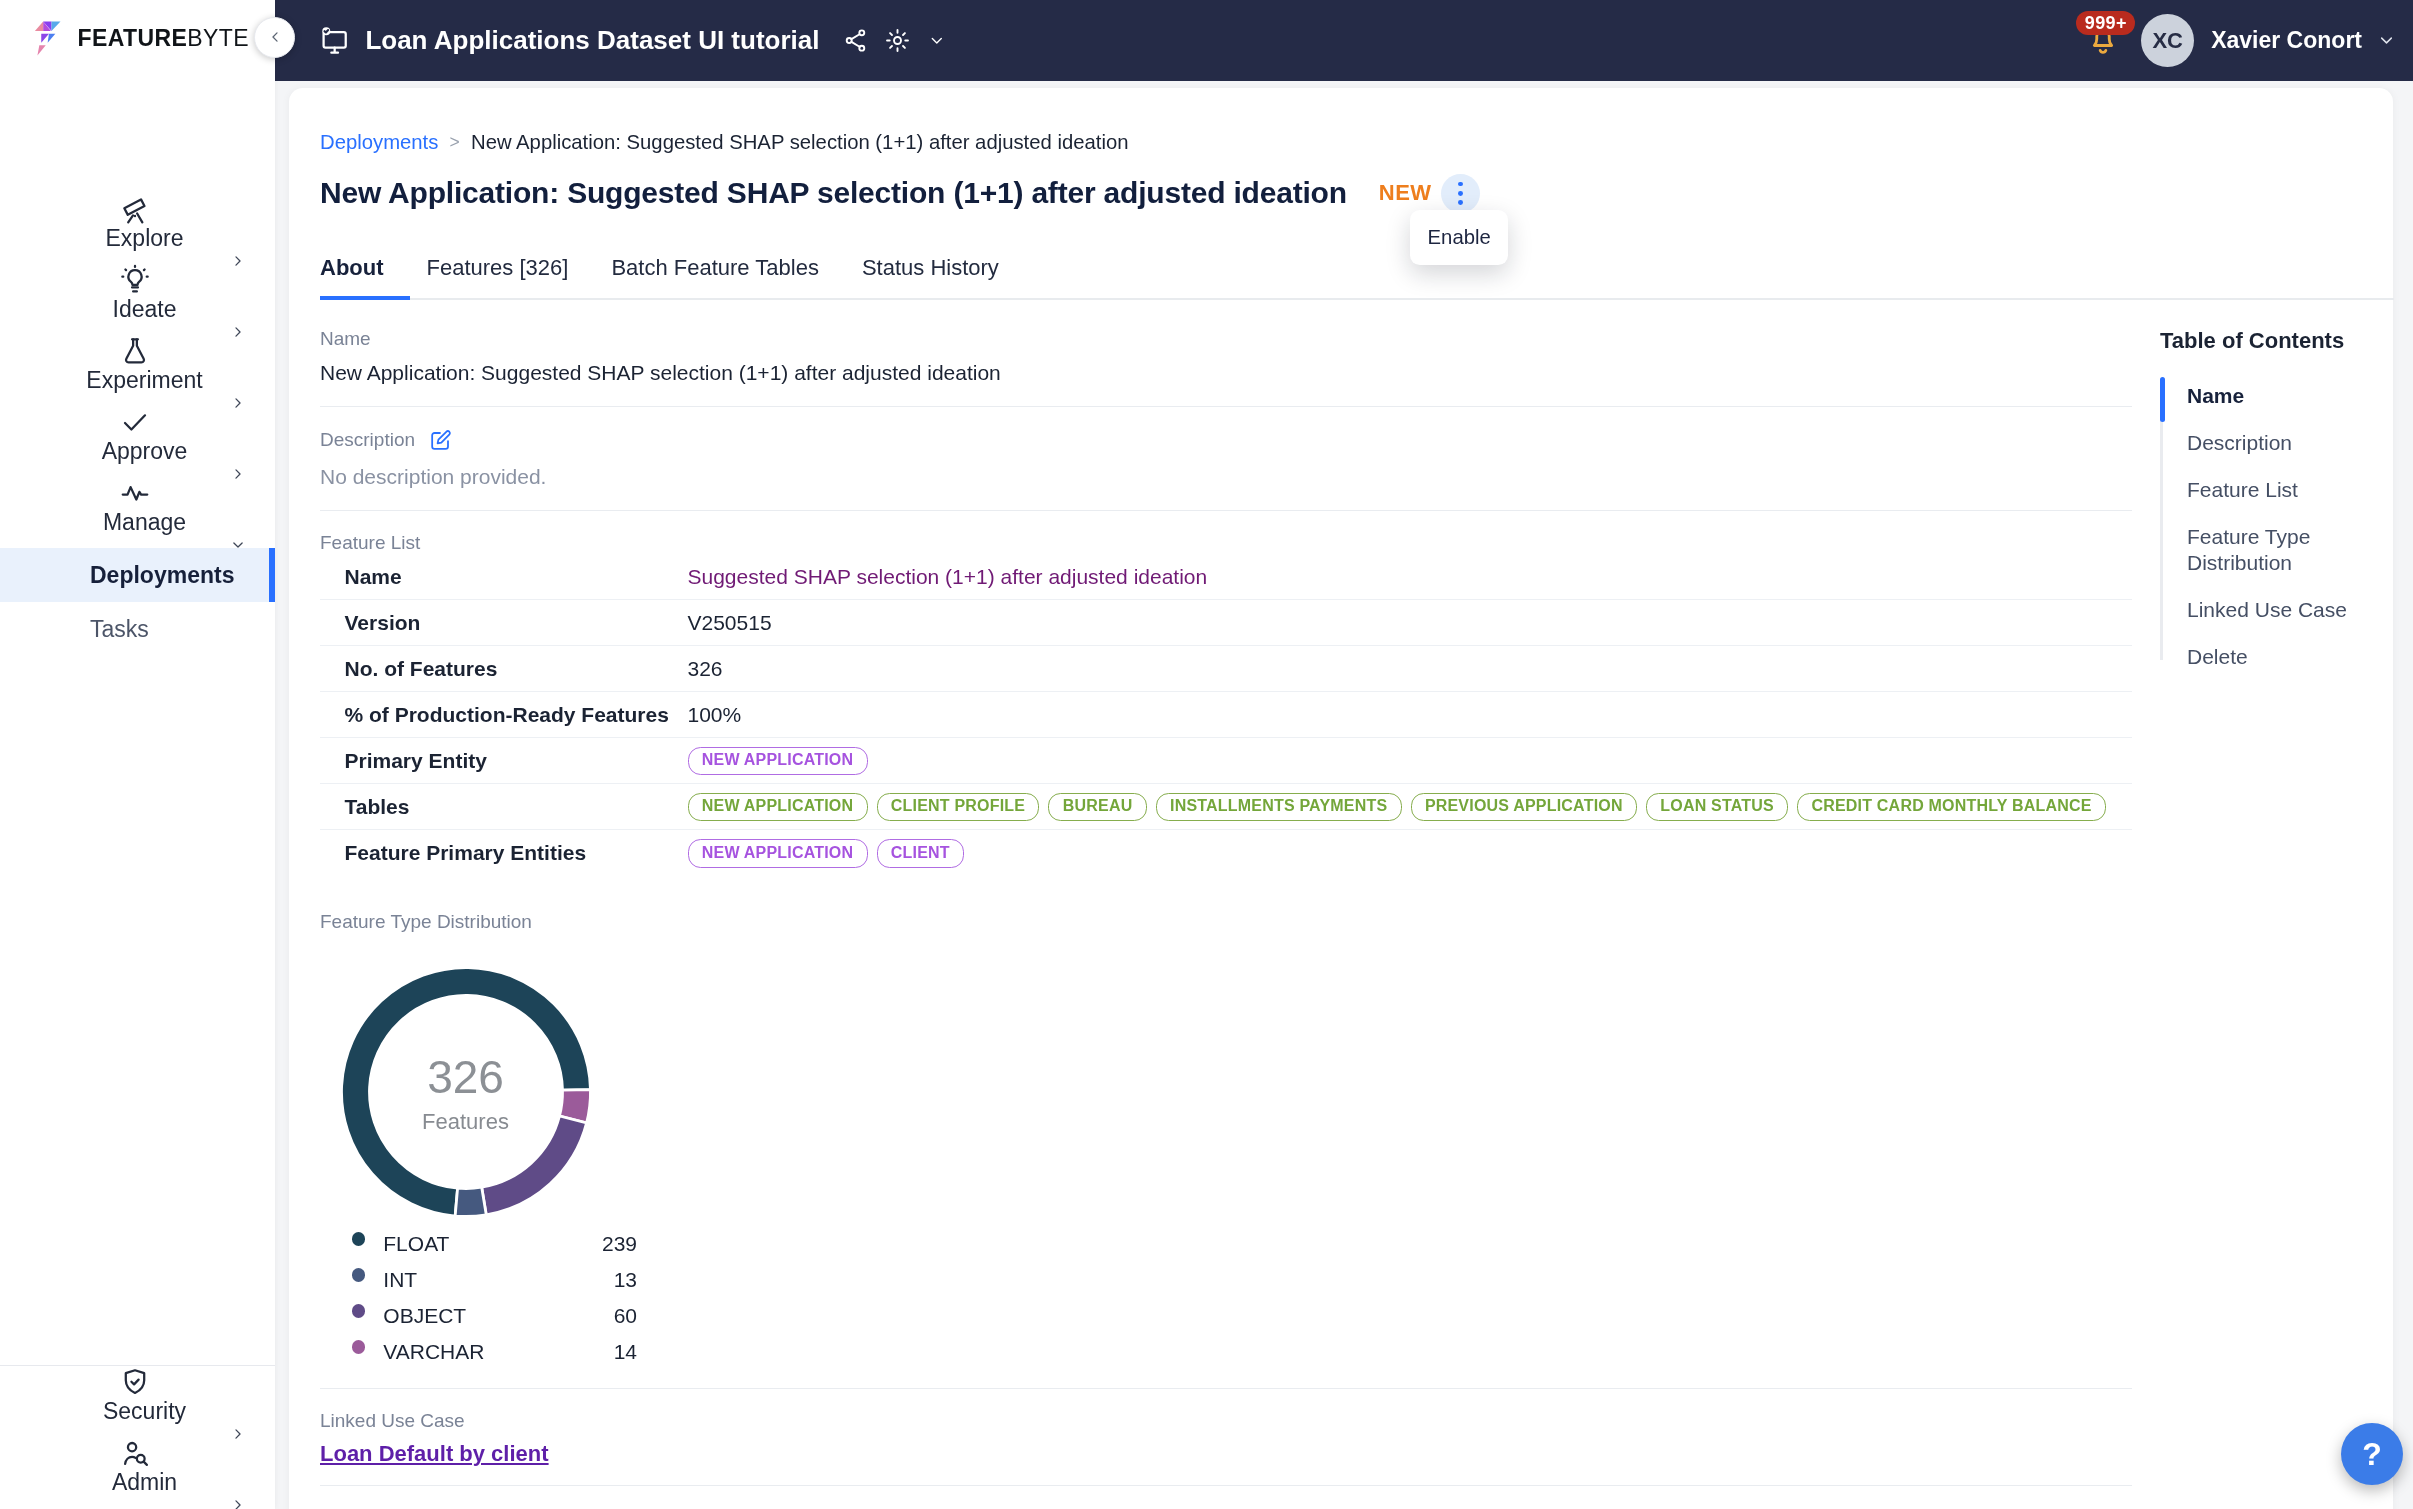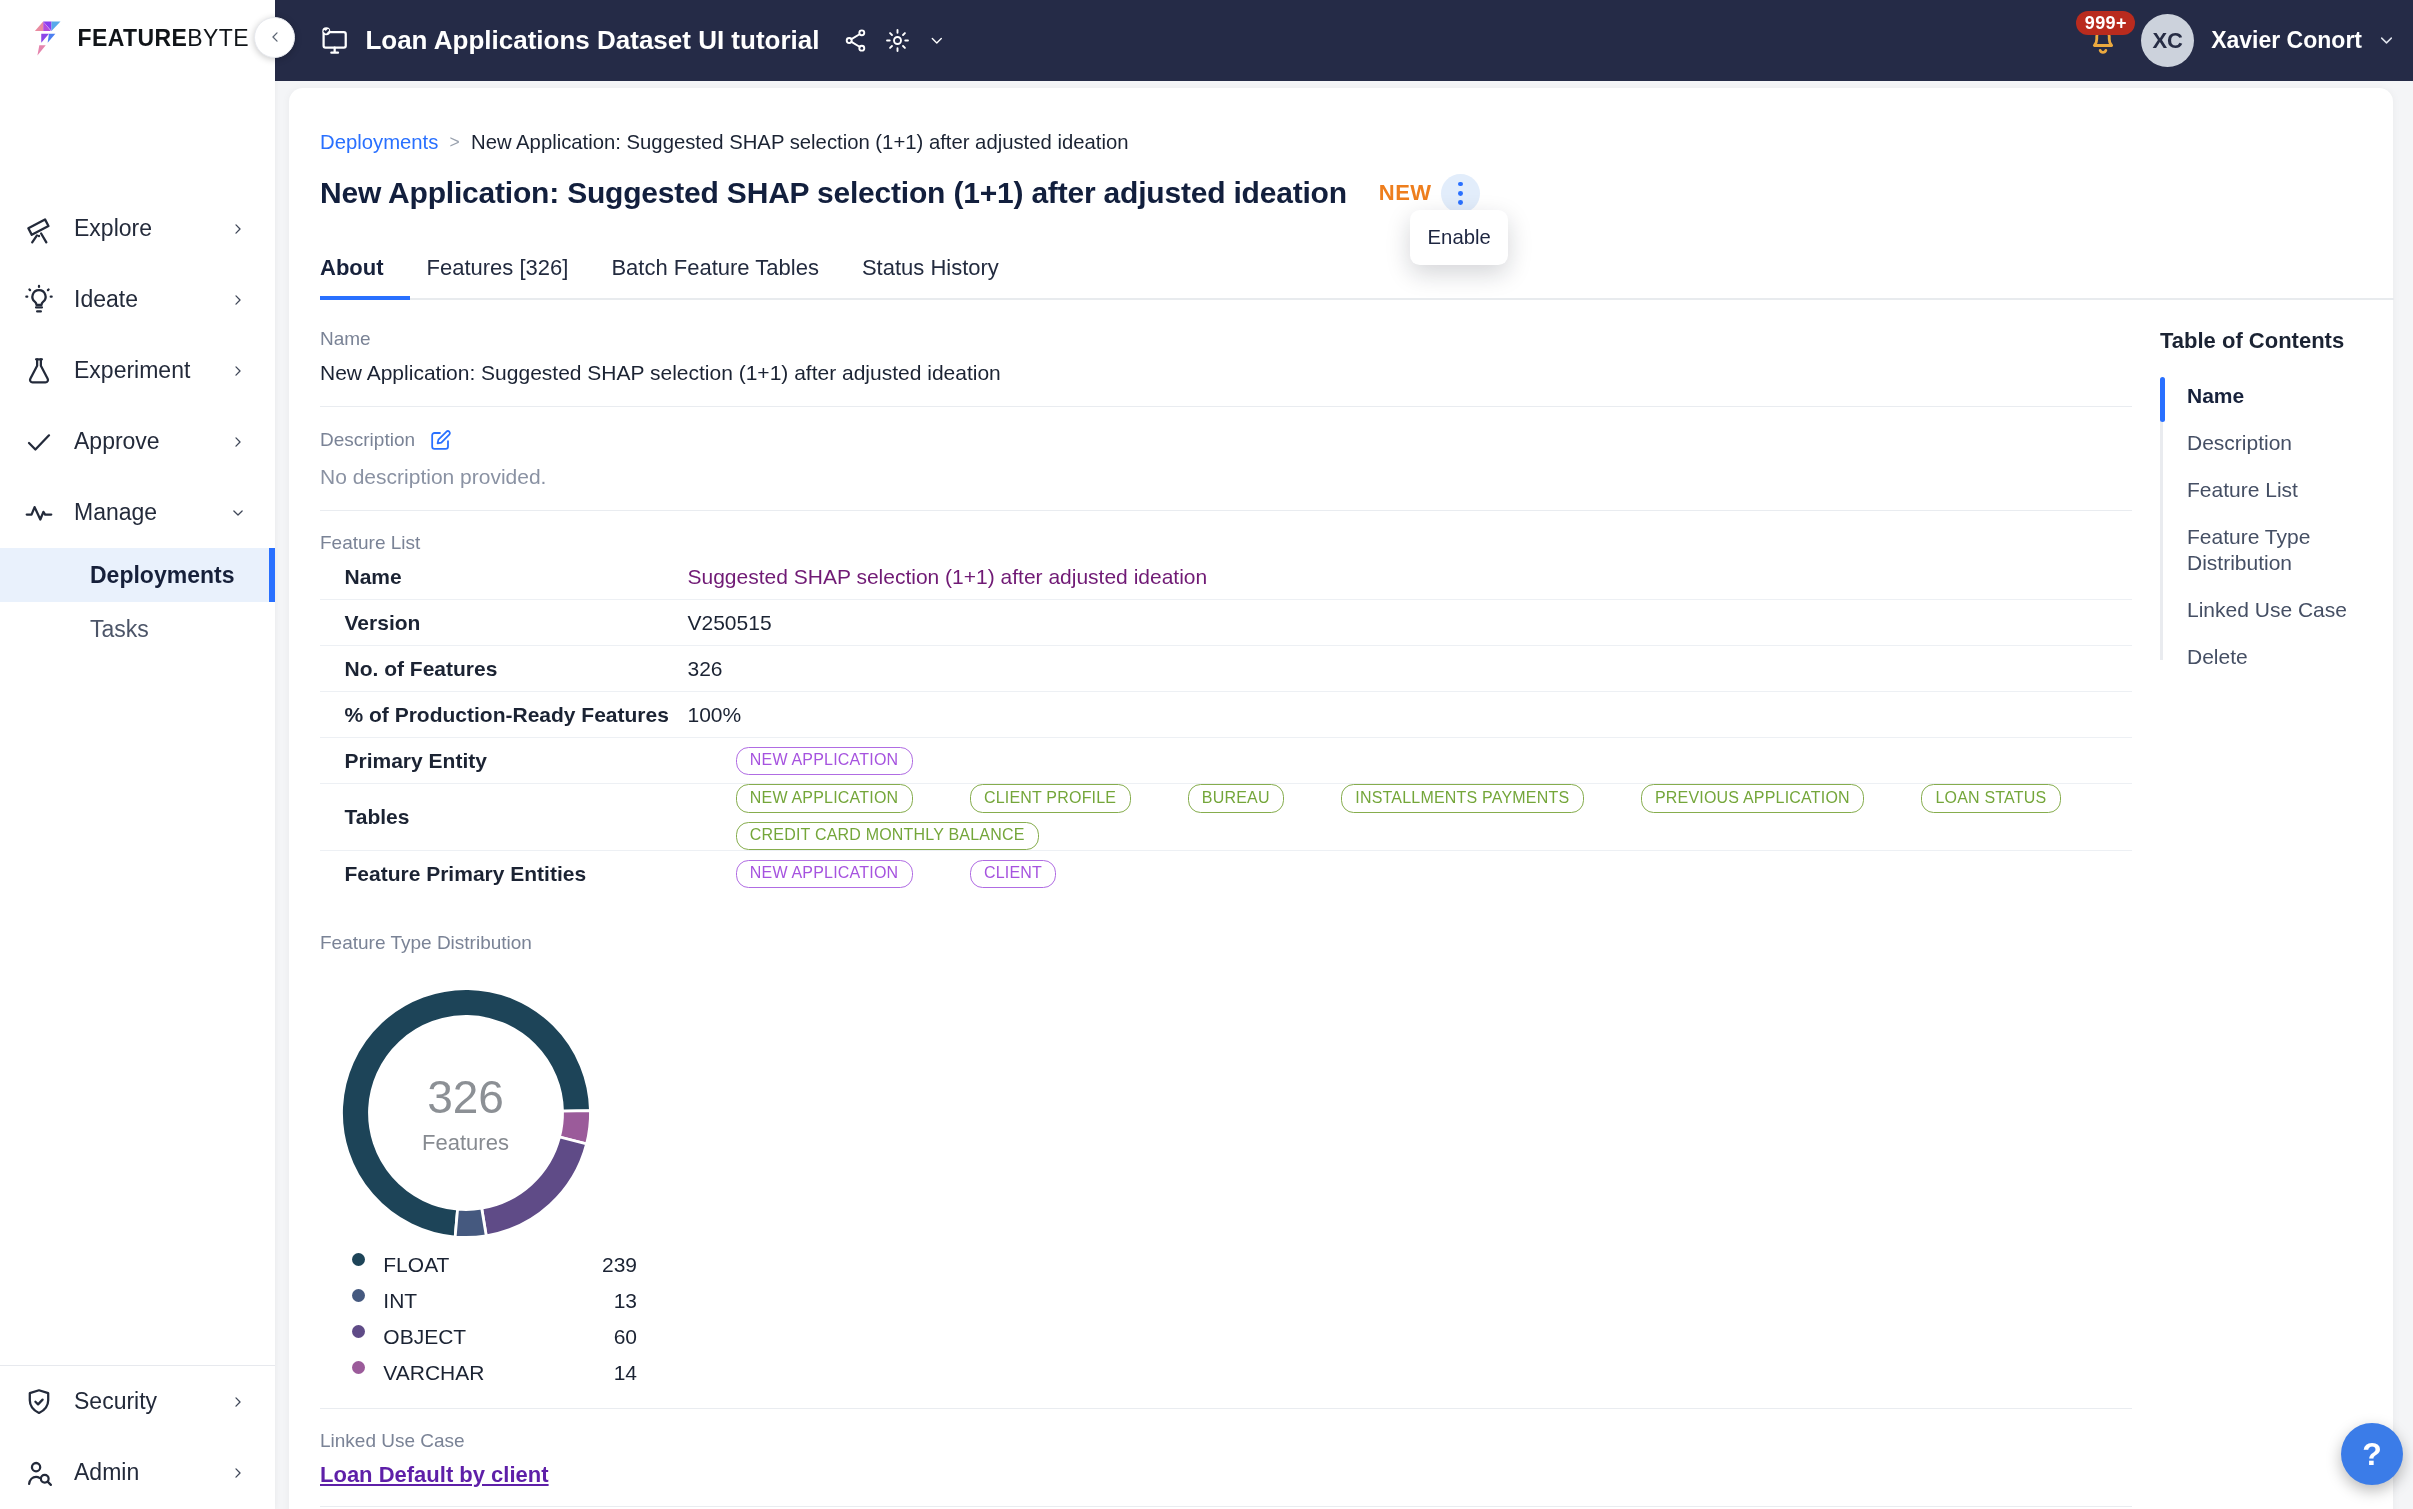--- a/index.html
+++ b/index.html
@@ -30,21 +30,21 @@
   .user-chev svg{width:100%;height:100%;}
 
   
   .sidebar{position:absolute;left:0;top:0;width:275px;height:100%;background:#fff;z-index:20;box-shadow:1.4px 0 5.6px rgba(15,23,42,.05);}
   .logo{display:flex;align-items:center;padding:17px 0 0 31px;cursor:pointer;}
   .logo svg{width:41px;height:41px;flex:none;}
   .logo-text{font-size:23px;color:#101418;margin-left:5.6px;letter-spacing:0.4px;white-space:nowrap;}
   .logo-text b{font-weight:800;}
   .logo-text span{font-weight:300;}
   .nav{margin-top:133px;}
-  .nav-item{height:71px;display:flex;align-items:center;padding:0 28px 0 23px;color:#232a3a;cursor:pointer;}
+  .nav-item{height:71px;display:flex;align-items:center;padding:0 28px 0 23px;color:#232a3a;cursor:pointer;flex-direction:column;}
   .nav-item .nicon{width:32px;height:32px;flex:none;color:#232a3a;}
   .nav-item .nicon svg{width:100%;height:100%;}
   .nav-item .nlabel{margin-left:19px;font-size:23px;font-weight:500;}
   .nav-item .nchev{margin-left:auto;width:18px;height:18px;color:#3f4758;}
   .nav-item .nchev svg{width:100%;height:100%;}
   .subnav-item{height:54px;display:flex;align-items:center;padding-left:90px;font-size:23px;color:#4c5568;position:relative;cursor:pointer;}
   .subnav-item.active{background:#e9f1fc;color:#16203a;font-weight:700;}
   .subnav-item.active::after{content:"";position:absolute;right:0;top:0;bottom:0;width:5.6px;background:#2970ff;}
   .sidebar-bottom{position:absolute;bottom:0;left:0;right:0;border-top:1.4px solid #e7e9ee;padding-bottom:0.7px;background:#fff;}
 
@@ -86,21 +86,21 @@
   .desc-empty{margin-top:12.6px;font-size:21px;color:#8a92a3;padding-bottom:21px;}
 
   .fl-label{margin-top:21px;}
   .fl-table{margin-top:0;}
   .fl-row{min-height:46px;display:flex;align-items:center;padding-left:24.5px;border-bottom:1.4px solid #edf0f4;}
   .fl-row:last-child{border-bottom:none;}
   .rlabel{width:343px;flex:none;font-size:21px;font-weight:700;color:#1b2333;}
   .rvalue{font-size:21px;color:#1b2333;}
   .rvalue.link{color:#701a75;cursor:pointer;}
   .chips{display:flex;gap:9px;flex-wrap:wrap;}
-  .chip{border:1.4px solid;border-radius:12.6px;padding:3.5px 13.3px 4.9px;font-size:16px;font-weight:400;letter-spacing:0.2px;white-space:nowrap;cursor:pointer;background:#fff;margin-left:48px;}
+  .chip{border:1.4px solid;border-radius:12.6px;padding:3.5px 13.3px 4.9px;font-size:16px;font-weight:700;letter-spacing:0.2px;white-space:nowrap;cursor:pointer;background:#fff;}
   .chip.purple{color:#a653df;border-color:#b06ce3;}
   .chip.green{color:#74a63a;border-color:#86ad4d;}
 
   .ftd-label{margin-top:35px;}
   .donut-wrap{position:relative;width:256px;height:256px;margin:31px 0 0 17.5px;}
   .donut-center{position:absolute;inset:0;display:flex;flex-direction:column;align-items:center;justify-content:center;gap:5.6px;pointer-events:none;}
   .donut-num{font-size:46px;color:#8c9095;}
   .donut-cap{font-size:22px;color:#878b91;}
   .legend{margin:12px 0 0 32px;width:285px;}
   .legend-row{display:flex;align-items:flex-start;height:36px;}

